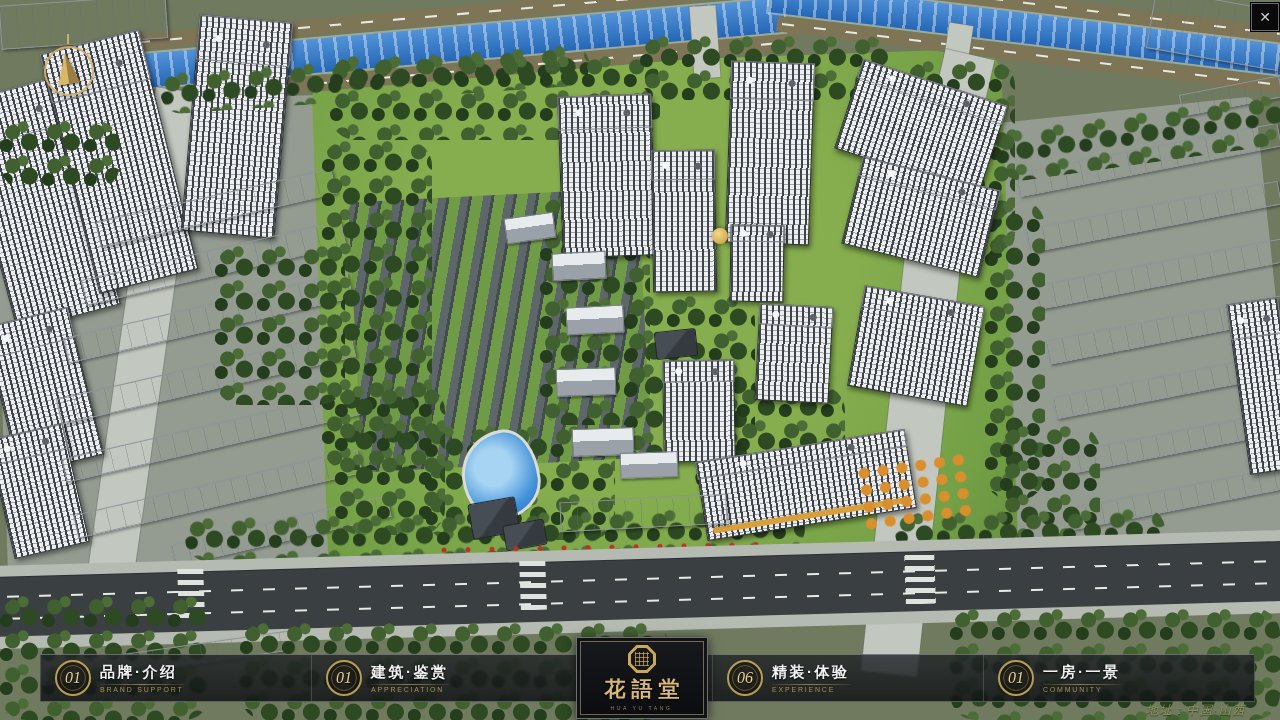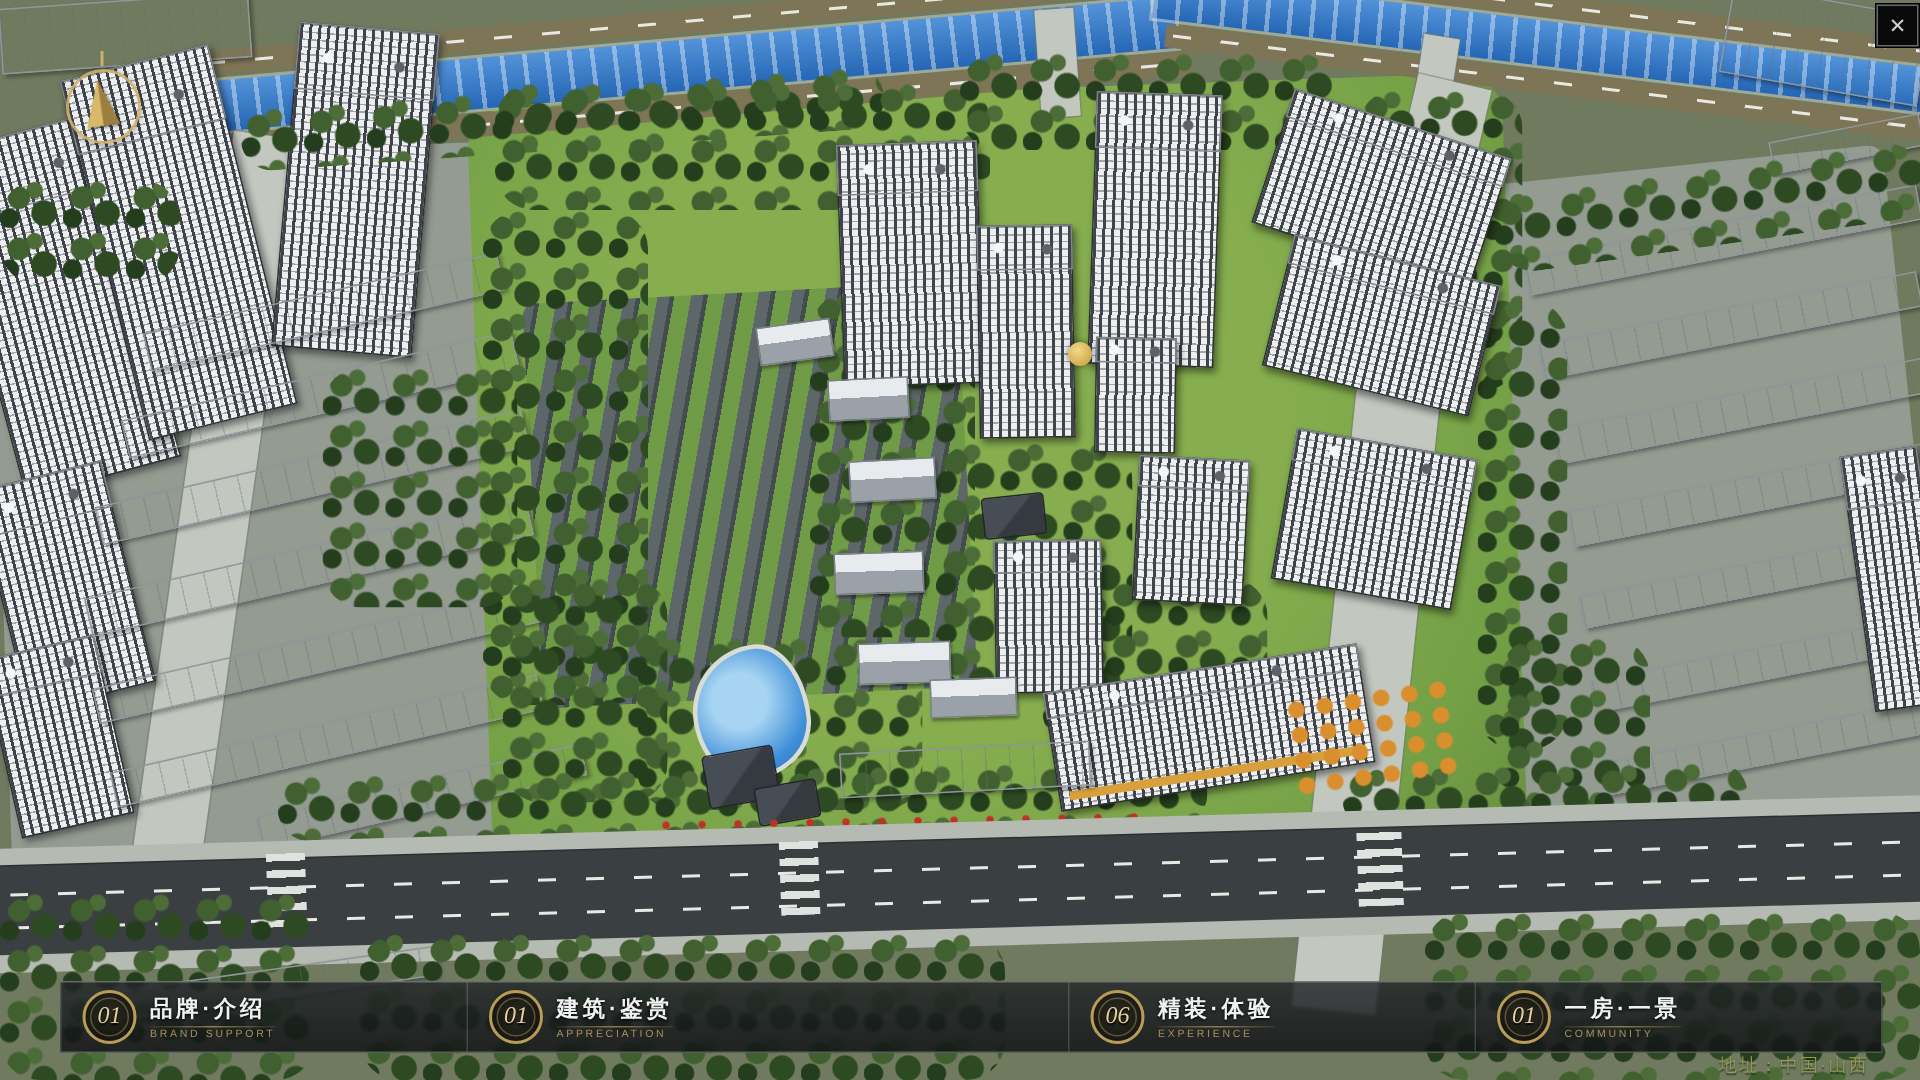--- a/index.html
+++ b/index.html
@@ -39,21 +39,21 @@
   .nav-txt{display:flex;flex-direction:column;}
   .zh{font-size:15px;font-weight:bold;color:#f0f1f2;letter-spacing:2.5px;text-shadow:0 1px 2px #000;white-space:nowrap;}
   .sep{height:1px;margin:2px 0 1px;background:linear-gradient(90deg,rgba(200,170,100,.1),rgba(200,170,100,.65),rgba(200,170,100,.1));}
   .en{font-size:7px;color:#a8905a;letter-spacing:1.8px;white-space:nowrap;}
   .nav-gap{flex:none;width:130px;}
   #logopanel{position:absolute;left:576px;top:637px;width:130px;height:80px;background:linear-gradient(#17191d,#0a0c0f);border:1px solid #6e7173;box-shadow:inset 0 0 0 3px #101214,inset 0 0 0 4px rgba(190,175,140,.55),0 2px 10px rgba(0,0,0,.65);display:flex;flex-direction:column;align-items:center;justify-content:center;gap:2px;}
   .seal{width:28px;height:28px;clip-path:polygon(30% 0,70% 0,100% 30%,100% 70%,70% 100%,30% 100%,0 70%,0 30%);background:#c9a85c;display:flex;align-items:center;justify-content:center;}
   .seal i{display:block;width:22px;height:22px;clip-path:polygon(30% 0,70% 0,100% 30%,100% 70%,70% 100%,30% 100%,0 70%,0 30%);background:#15171a;background-image:repeating-linear-gradient(0deg,rgba(201,168,92,.75) 0 1px,transparent 1px 4px),repeating-linear-gradient(90deg,rgba(201,168,92,.75) 0 1px,transparent 1px 4px);background-size:14px 14px;background-position:center;background-repeat:no-repeat;}
   .logo-title{font-family:"Liberation Serif",serif;font-weight:bold;font-size:21px;color:#d8b878;letter-spacing:6px;text-indent:6px;text-shadow:0 1px 2px #000;}
   .logo-sub{font-size:6px;color:rgba(176,152,96,.85);letter-spacing:3px;transform:scale(.85);}
-  #address{position:absolute;top:702px;right:34px;font-size:12px;color:#8f9a55;letter-spacing:1.5px;text-shadow:0 1px 1px rgba(0,0,0,.6);}
+  #address{position:absolute;top:702px;right:34px;font-size:12px;color:#8f9a55;letter-spacing:1.5px;text-shadow:0 1px 1px rgba(0,0,0,.6);font-style:italic;}
 </style>
 </head>
 <body>
 
 <div id="app">
 
   <div class="abs" style="left:0;top:0;width:1280px;height:720px;">
     <div class="abs gray" style="left:0px;top:100px;width:350px;height:480px;--r:-2deg"></div>
     <div class="abs gray" style="left:990px;top:110px;width:290px;height:470px;--r:-6deg"></div>
     <div class="abs lawn" style="left:320px;top:60px;width:690px;height:520px;--r:-2deg"></div>
@@ -206,16 +206,23 @@
     <div class="nav-item">
       <span class="badge">01</span>
       <span class="nav-txt">
           <span class="zh">一房·一景</span>
           <i class="sep"></i>
           <span class="en">COMMUNITY</span>
         </span>
     </div>
   </div>
 
+  <div id="logopanel">
+    <span class="seal">
+        <i></i>
+      </span>
+    <span class="logo-title">花語堂</span>
+    <span class="logo-sub">HUA YU TANG</span>
+  </div>
 
   <div id="address">地址：中国·山西</div>
 
 </div>
 
 </body></html>

